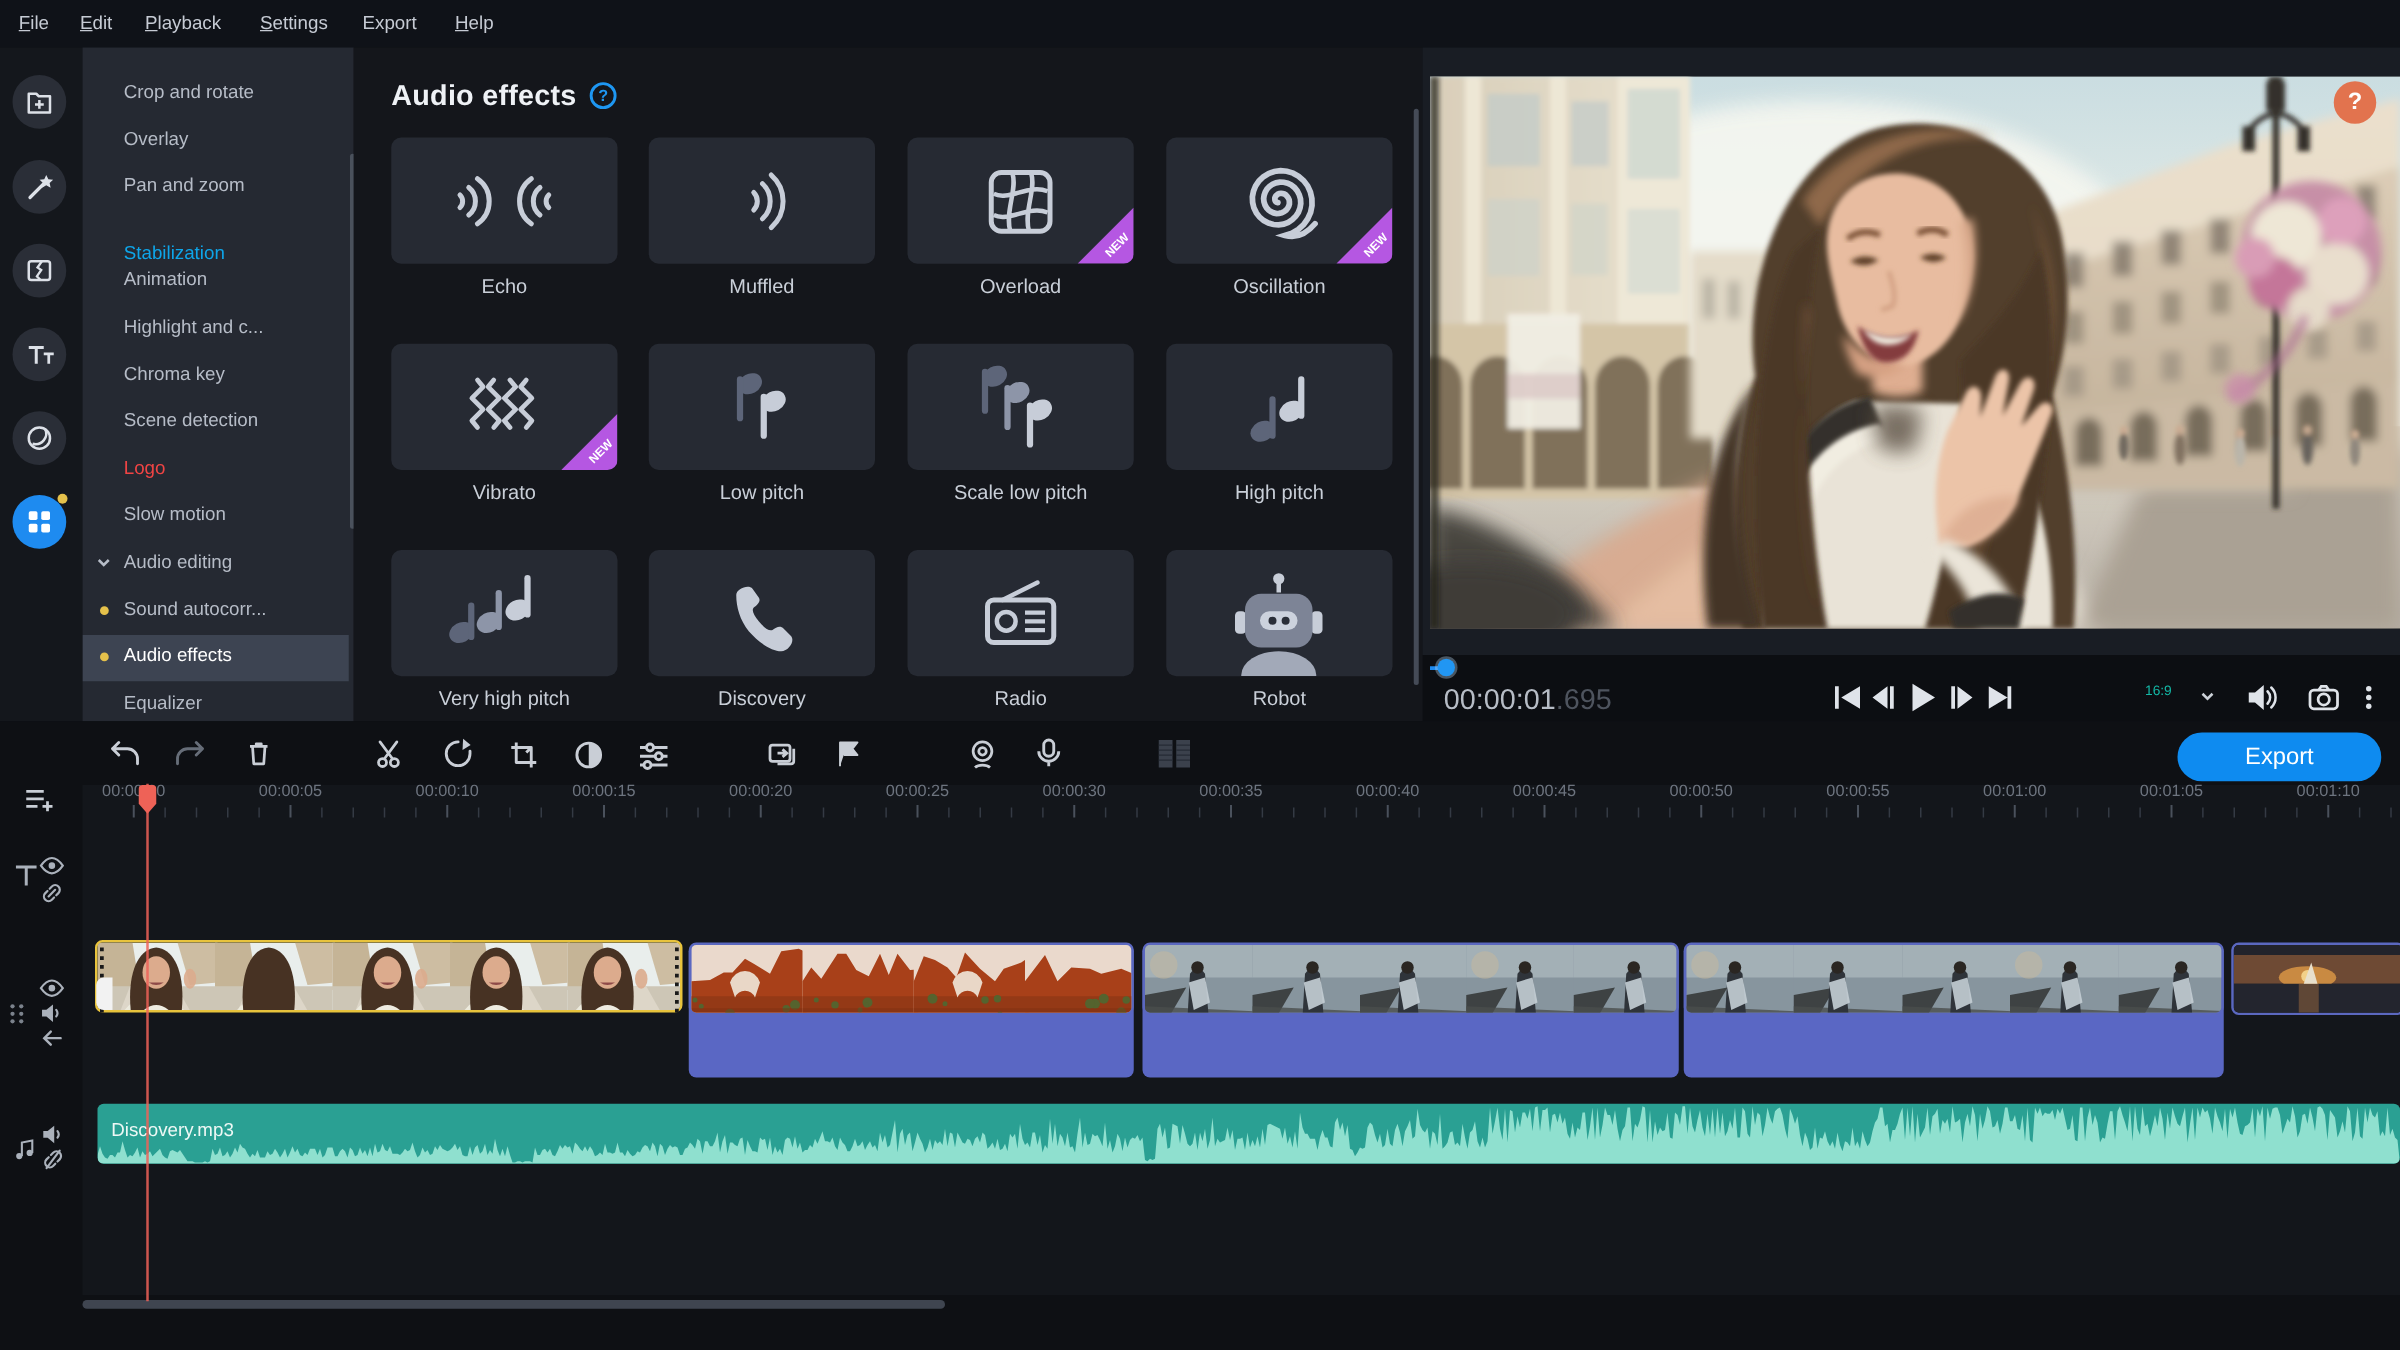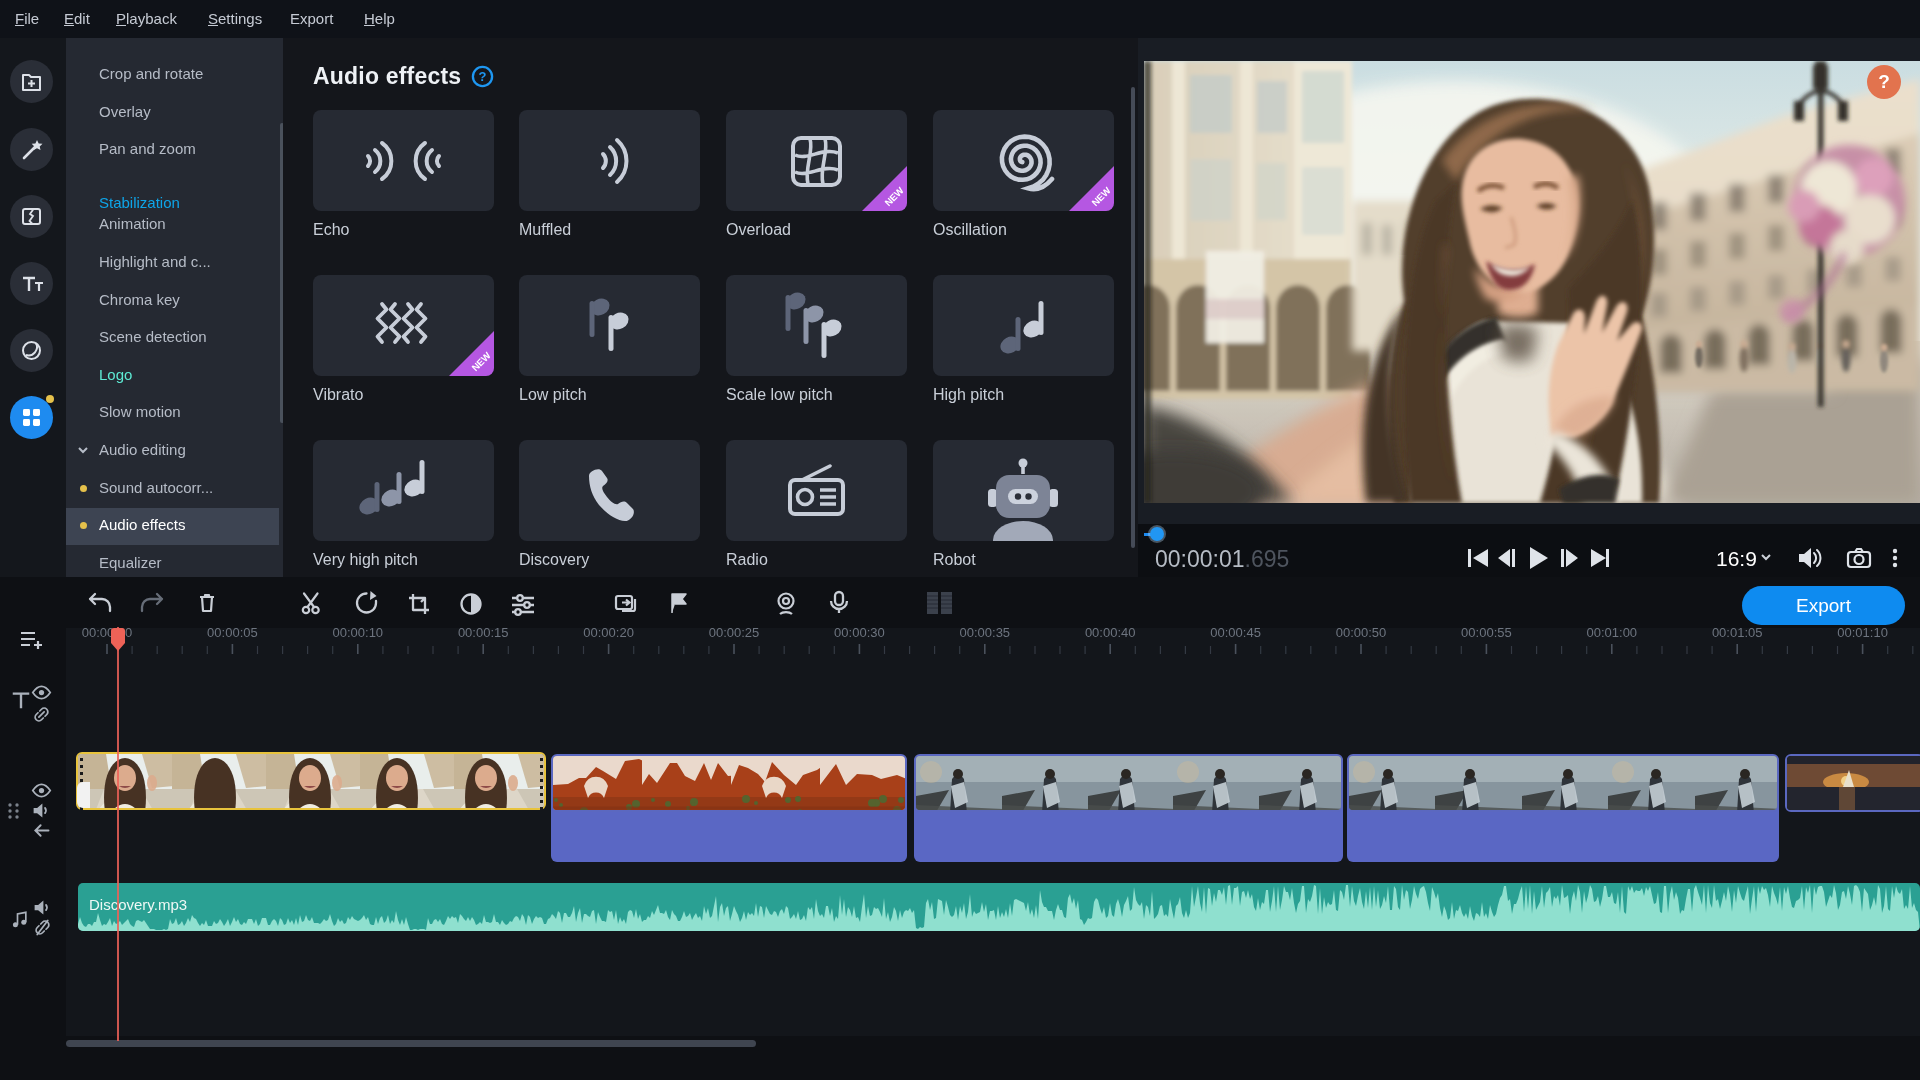--- a/index.html
+++ b/index.html
@@ -15,21 +15,21 @@
 .sbtn svg{position:absolute;left:0;top:0}
 
 #menupanel{position:absolute;left:66px;top:38px;width:217px;height:539px;background:#252932;overflow:hidden}
 .mitem{position:absolute;left:33px;color:#b6bcc7;font-size:15px;white-space:nowrap}
 .msel{position:absolute;left:0;width:213px;height:37px;background:#3d4452}
 .ydot{position:absolute;left:14px;width:7px;height:7px;border-radius:50%;background:#e5c14b}
 
 #fxpanel{position:absolute;left:283px;top:38px;width:855px;height:539px;background:#14161b}
 #fxtitle{position:absolute;left:30px;top:25px;color:#eef1f5;font-size:23px;font-weight:bold;letter-spacing:0.2px}
 .tile{position:absolute;width:181px;height:101px;border-radius:8px;background:#262a33;overflow:hidden}
-.tlabel{position:absolute;width:181px;text-align:left;color:#c9cfd8;font-size:16px}
+.tlabel{position:absolute;width:181px;text-align:center;color:#c9cfd8;font-size:16px}
 .newb{position:absolute;right:0;bottom:0;width:45px;height:45px;overflow:hidden}
 .newb .tri{position:absolute;right:0;bottom:0;width:0;height:0;border-left:45px solid transparent;border-bottom:45px solid #b557e2}
 .newb .nt{position:absolute;right:2px;bottom:9px;color:#fff;font-size:9.5px;font-weight:bold;transform:rotate(-45deg)}
 
 #preview{position:absolute;left:1138px;top:38px;width:782px;height:539px;background:#191d24}
 #videobox{position:absolute;left:6px;top:23px;width:776px;height:442px;background:#0a0c0f;overflow:hidden}
 
 #timeline{position:absolute;left:0;top:577px;width:1920px;height:503px;background:#0e1014}
 #trackarea{position:absolute;left:66px;top:51px;width:1854px;height:408px;background:#13161b}
 #botbar{position:absolute;left:0;top:459px;width:1920px;height:44px;background:#0b0d10;color:#c6cbd4;font-size:17px}
@@ -89,21 +89,21 @@
 <div id="menupanel">
 <div class="msel" style="top:470px"></div>
 <div class="mitem" style="top:27px;color:#b6bcc7">Crop and rotate</div>
 <div class="mitem" style="top:65px;color:#b6bcc7">Overlay</div>
 <div class="mitem" style="top:102px;color:#b6bcc7">Pan and zoom</div>
 <div class="mitem" style="top:156px;color:#0ea5e9">Stabilization</div>
 <div class="mitem" style="top:177px;color:#b6bcc7">Animation</div>
 <div class="mitem" style="top:215px;color:#b6bcc7">Highlight and c...</div>
 <div class="mitem" style="top:253px;color:#b6bcc7">Chroma key</div>
 <div class="mitem" style="top:290px;color:#b6bcc7">Scene detection</div>
-<div class="mitem" style="top:328px;color:#5eead4">Logo</div>
+<div class="mitem" style="top:328px;color:#ef4444">Logo</div>
 <div class="mitem" style="top:365px;color:#b6bcc7">Slow motion</div>
 <div class="mitem" style="top:403px;color:#b6bcc7">Audio editing</div>
 <svg class="abs" style="left:11px;top:407px" width="12" height="10" viewBox="0 0 12 10">
         <path d="M2 3 l4 4 4-4" stroke="#b6bcc7" stroke-width="2" fill="none"></path>
       </svg>
 <div class="mitem" style="top:441px;color:#b6bcc7">Sound autocorr...</div>
 <div class="ydot" style="top:447px"></div>
 <div class="mitem" style="top:478px;color:#ffffff">Audio effects</div>
 <div class="ydot" style="top:484px"></div>
 <div class="mitem" style="top:516px;color:#b6bcc7">Equalizer</div>
@@ -426,21 +426,21 @@
 <div class="abs" style="left:17px;top:508px;font-size:23px;color:#b6bcc5">00:00:01<span style="color:#4e545e">.695</span></div>
 <svg class="abs" style="left:320px;top:505px" width="160" height="30" viewBox="0 0 160 30">
 <g fill="#dfe3e9">
           <path d="M10 6 v18 h3 V6 z M30 6 L15 15 l15 9 z"></path>
 <path d="M52 6 L40 15 l12 9 z M54 6 h3 v18 h-3 z"></path>
 <path d="M72 4 L90 15 L72 26 z"></path>
 <path d="M103 6 h3 v18 h-3 z M108 6 l12 9 -12 9 z"></path>
 <path d="M133 6 L148 15 l-15 9 z M148 6 h3 v18 h-3 z"></path>
         </g>
       </svg>
-<div class="abs" style="left:578px;top:509px;font-size:21px;color:#ffffff">16:9</div>
+<div class="abs" style="left:578px;top:509px;font-size:11px;color:#14b8a6">16:9</div>
 <svg class="abs" style="left:622px;top:515px" width="12" height="10" viewBox="0 0 12 10">
         <path d="M2 2 l4 4 4-4" stroke="#ccd1d8" stroke-width="2" fill="none"></path>
       </svg>
 <svg class="abs" style="left:655px;top:505px" width="30" height="30" viewBox="0 0 30 30">
         <path d="M6 11 h5 l7-6 v20 l-7-6 H6 z" fill="#dfe3e9"></path>
         <path d="M21 10 a7 7 0 0 1 0 10 M24 7 a11 11 0 0 1 0 16" stroke="#dfe3e9" stroke-width="2" fill="none" stroke-linecap="round"></path>
       </svg>
 <svg class="abs" style="left:707px;top:506px" width="28" height="28" viewBox="0 0 28 28">
         <rect x="3" y="8" width="22" height="15" rx="3" fill="none" stroke="#dfe3e9" stroke-width="2.2"></rect>
         <path d="M10 8 l2-3 h4 l2 3" fill="none" stroke="#dfe3e9" stroke-width="2.2"></path>

